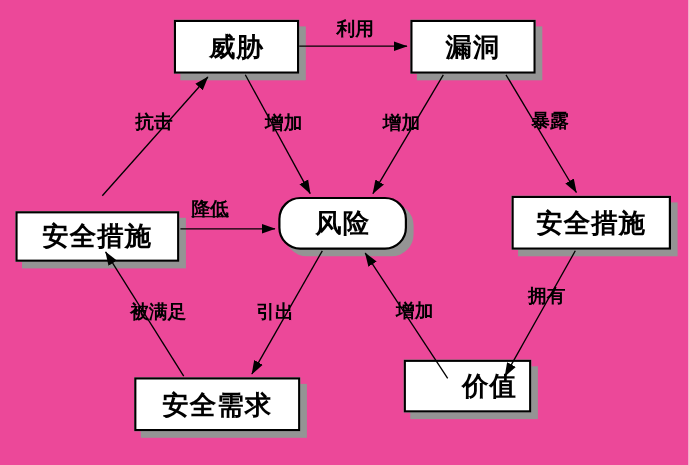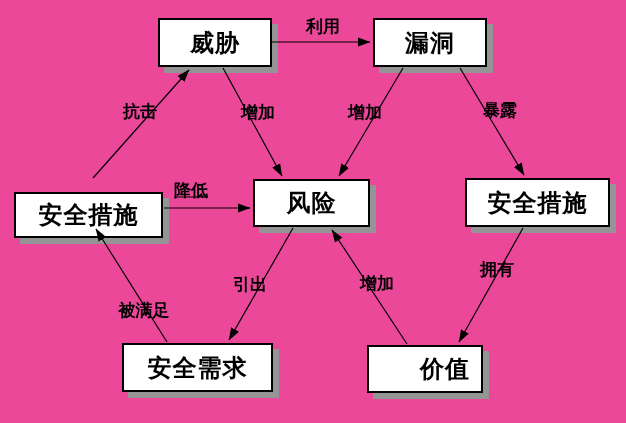--- a/index.html
+++ b/index.html
@@ -55,27 +55,27 @@
 <body>
 
 <div id="canvas">
 
   <div class="node" style="left:158px; top:18px;  width:114px; height:49px;">威胁</div>
 
   <div class="node" style="left:373px; top:18px;  width:114px; height:49px;">漏洞</div>
 
   <div class="node" style="left:14px;  top:192px; width:149px; height:46px;">安全措施</div>
 
-  <div class="node" style="left:253px; top:179px; width:117px; height:48px;">风险</div>
+  <div class="node" style="left:253px; top:179px; width:117px; height:48px;border-radius:20px;">风险</div>
 
   <div class="node" style="left:465px; top:178px; width:145px; height:49px;">安全措施</div>
 
   <div class="node" style="left:122px; top:343px; width:151px; height:49px;">安全需求</div>
 
-  <div class="node" style="left:367px; top:345px; width:116px; height:48px;padding-left:40px;">价值</div>
+  <div class="node" style="left:367px; top:327px; width:116px; height:48px;padding-left:40px;">价值</div>
 
   <svg id="edges-svg" viewBox="0 0 626 423" xmlns="http://www.w3.org/2000/svg">
     <defs>
       <marker id="arrow" viewBox="0 0 10 8" refX="9.2" refY="4" markerWidth="11" markerHeight="8.8" orient="auto">
         <path d="M0,0.6 L9.6,4 L0,7.4 Z" fill="#000000"></path>
       </marker>
     </defs>
     <line x1="272" y1="42" x2="370" y2="42" marker-end="url(#arrow)"></line>
     <line x1="93" y1="178" x2="189" y2="70" marker-end="url(#arrow)"></line>
     <line x1="223" y1="68" x2="282" y2="176" marker-end="url(#arrow)"></line>
@@ -93,21 +93,21 @@
   <div class="edge-label" style="left:140px; top:111px;">抗击</div>
 
   <div class="edge-label" style="left:258px; top:112px;">增加</div>
 
   <div class="edge-label" style="left:365px; top:112px;">增加</div>
 
   <div class="edge-label" style="left:500px; top:110px;">暴露</div>
 
   <div class="edge-label" style="left:191px; top:190px;text-decoration:underline;">降低</div>
 
-  <div class="edge-label" style="left:144px; top:284px;margin-top:26px;">被满足</div>
+  <div class="edge-label" style="left:144px; top:284px;">被满足</div>
 
   <div class="edge-label" style="left:250px; top:266px;margin-top:18px;">引出</div>
 
   <div class="edge-label" style="left:377px; top:283px;">增加</div>
 
   <div class="edge-label" style="left:497px; top:269px;">拥有</div>
 
 </div>
 
 </body></html>

